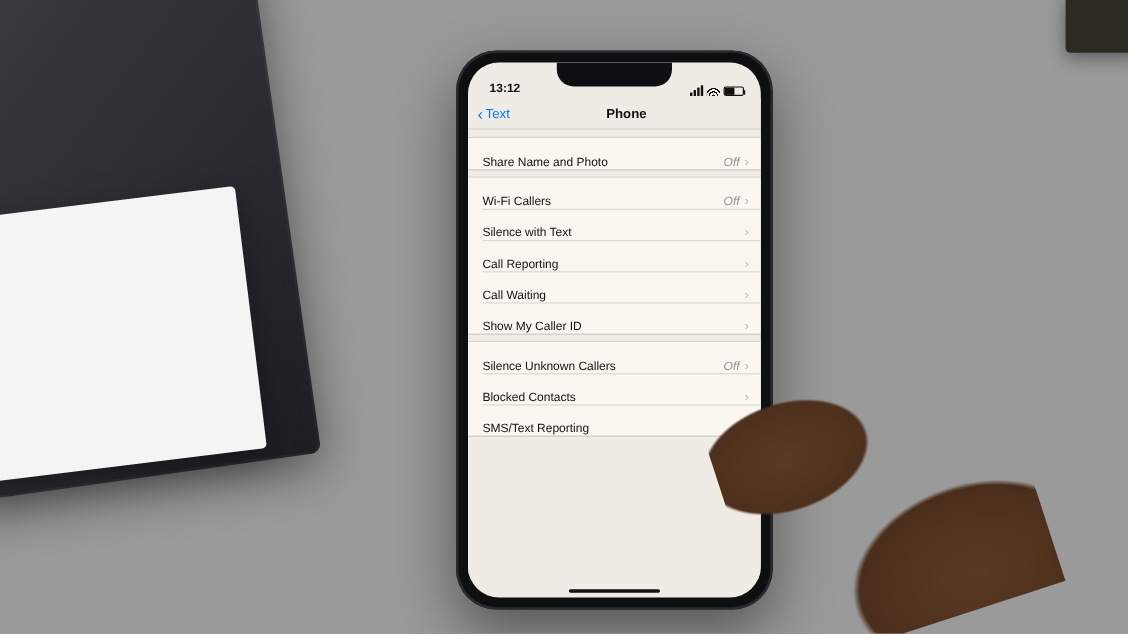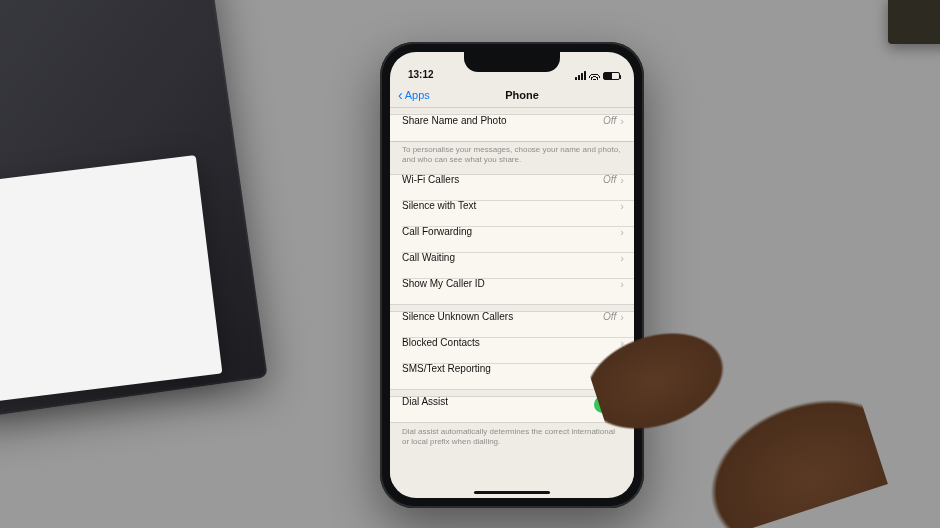--- a/index.html
+++ b/index.html
@@ -149,21 +149,21 @@
       color: rgba(60,60,67,.6);
       padding: 5px 12px 3px;
       text-transform: uppercase;
       letter-spacing: .3px;
     }
     .cells {
       background: #f9f7f0;
     }
     .cell {
       display: flex;
-      align-items: flex-start;
+      align-items: flex-end;
       min-height: 26px;
       padding: 0 10px 0 12px;
       position: relative;
     }
     .cell + .cell::before {
       content:"";
       position:absolute;
       left:12px; right:0; top:0;
       height:.5px;
       background: rgba(0,0,0,.12);
@@ -257,51 +257,50 @@
         <div class="wifi"></div>
         <div class="battery">
             <div class="fill"></div>
           </div>
       </div>
     </div>
 
     <div class="navbar">
       <div class="back">
         <span class="chev">‹</span>
-        <span>Apps</span>
+        <span>Text</span>
       </div>
       <span class="title">Phone</span>
     </div>
 
     <div class="content">
 
       <div class="group">
         <div class="cells">
           <div class="cell">
             <span class="cell-label">Share Name and Photo</span>
             <span class="cell-value">Off</span>
             <span class="disclosure">›</span>
           </div>
         </div>
-        <div class="footer">To personalise your messages, choose your name and photo, and who can see what you share.</div>
       </div>
 
       <div class="group">
         <div class="cells">
           <div class="cell">
             <span class="cell-label">Wi-Fi Callers</span>
             <span class="cell-value">Off</span>
             <span class="disclosure">›</span>
           </div>
           <div class="cell">
             <span class="cell-label">Silence with Text</span>
             <span class="disclosure">›</span>
           </div>
           <div class="cell">
-            <span class="cell-label">Call Forwarding</span>
+            <span class="cell-label">Call Reporting</span>
             <span class="disclosure">›</span>
           </div>
           <div class="cell">
             <span class="cell-label">Call Waiting</span>
             <span class="disclosure">›</span>
           </div>
           <div class="cell">
             <span class="cell-label">Show My Caller ID</span>
             <span class="disclosure">›</span>
           </div>
@@ -319,31 +318,20 @@
             <span class="cell-label">Blocked Contacts</span>
             <span class="disclosure">›</span>
           </div>
           <div class="cell">
             <span class="cell-label">SMS/Text Reporting</span>
             <span class="disclosure">›</span>
           </div>
         </div>
       </div>
 
-      <div class="group">
-        <div class="cells">
-          <div class="cell">
-            <span class="cell-label">Dial Assist</span>
-            <div class="switch">
-              <div class="knob"></div>
-            </div>
-          </div>
-        </div>
-        <div class="footer">Dial assist automatically determines the correct international or local prefix when dialling.</div>
-      </div>
 
     </div>
 
     <div class="home-indicator"></div>
   </div>
 </div>
 
 <div class="hand">
   <div class="finger"></div>
 </div>

